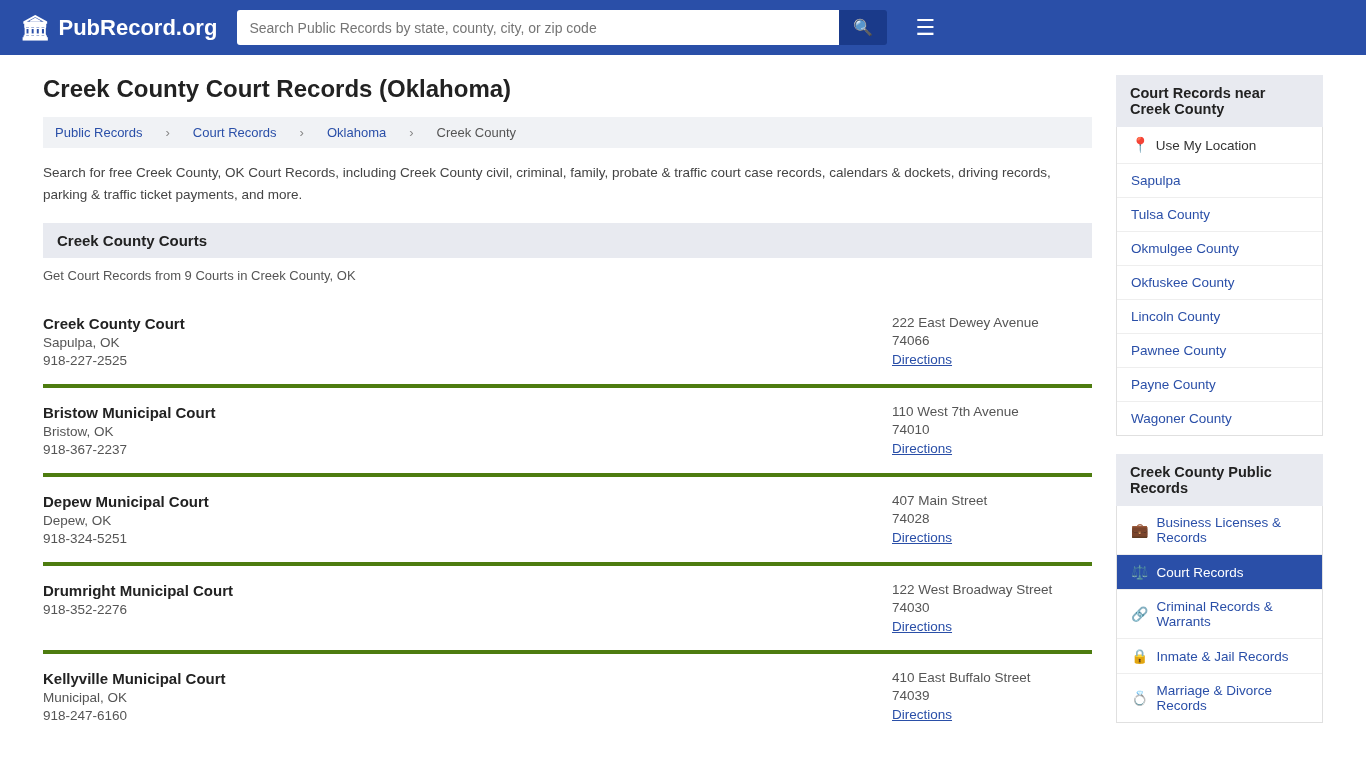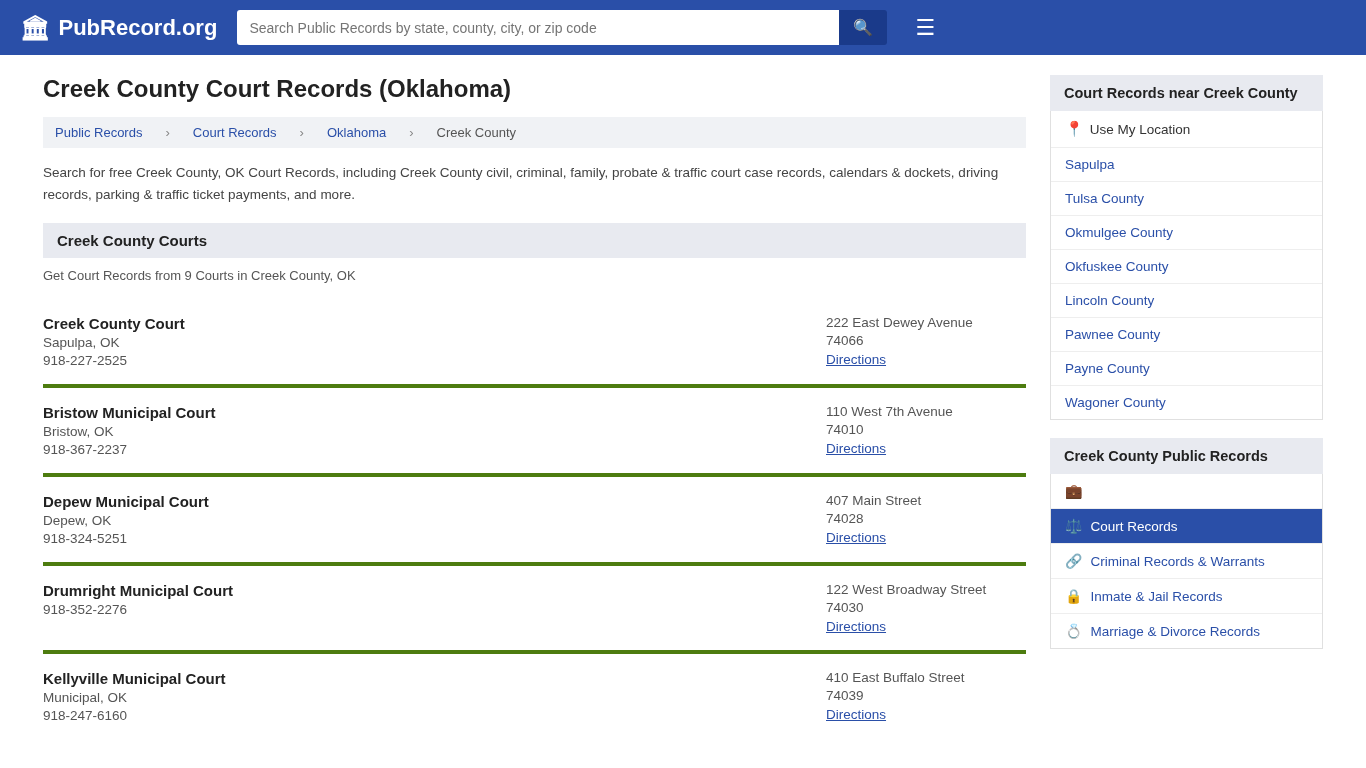--- a/index.html
+++ b/index.html
@@ -158,21 +158,21 @@
     }
     .court-directions a {
       color: #2a4fa8;
       text-decoration: underline;
       font-size: 13.5px;
       cursor: pointer;
     }
 
     
     .sidebar {
-      width: 273px;
+      width: 207px;
       flex-shrink: 0;
     }
 
     .sidebar-section-title {
       background: #e8eaf0;
       padding: 10px 14px;
       font-weight: bold;
       font-size: 14.5px;
       color: #222;
       margin-bottom: 0;
@@ -365,20 +365,21 @@
           <a class="sidebar-link" href="#">Pawnee County</a>
           <a class="sidebar-link" href="#">Payne County</a>
           <a class="sidebar-link" href="#">Wagoner County</a>
         </div>
     </div>
 
     <div class="sidebar-public-title">Creek County Public Records</div>
     <div class="sidebar-pub-links" id="sidebar-pub-links">
         <a class="sidebar-pub-link" href="#">
           <span class="pub-icon">💼</span>
+          <span>Business Licenses &amp; Records</span>
         </a>
         <a class="sidebar-pub-link active" href="#">
           <span class="pub-icon">⚖️</span>
           <span>Court Records</span>
         </a>
         <a class="sidebar-pub-link" href="#">
           <span class="pub-icon">🔗</span>
           <span>Criminal Records &amp; Warrants</span>
         </a>
         <a class="sidebar-pub-link" href="#">

